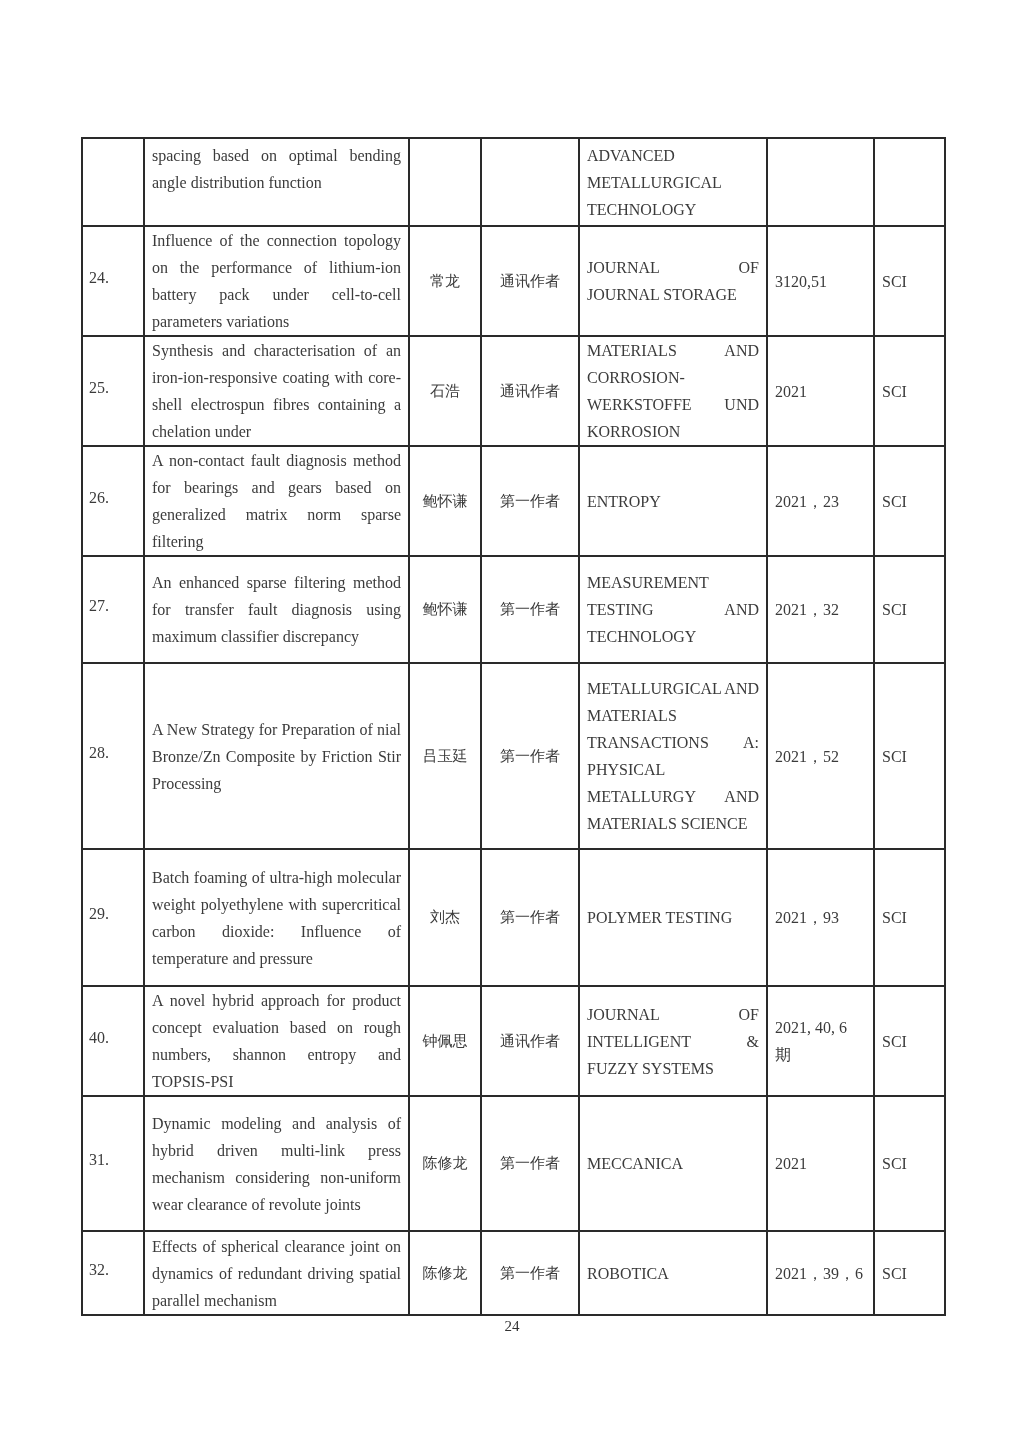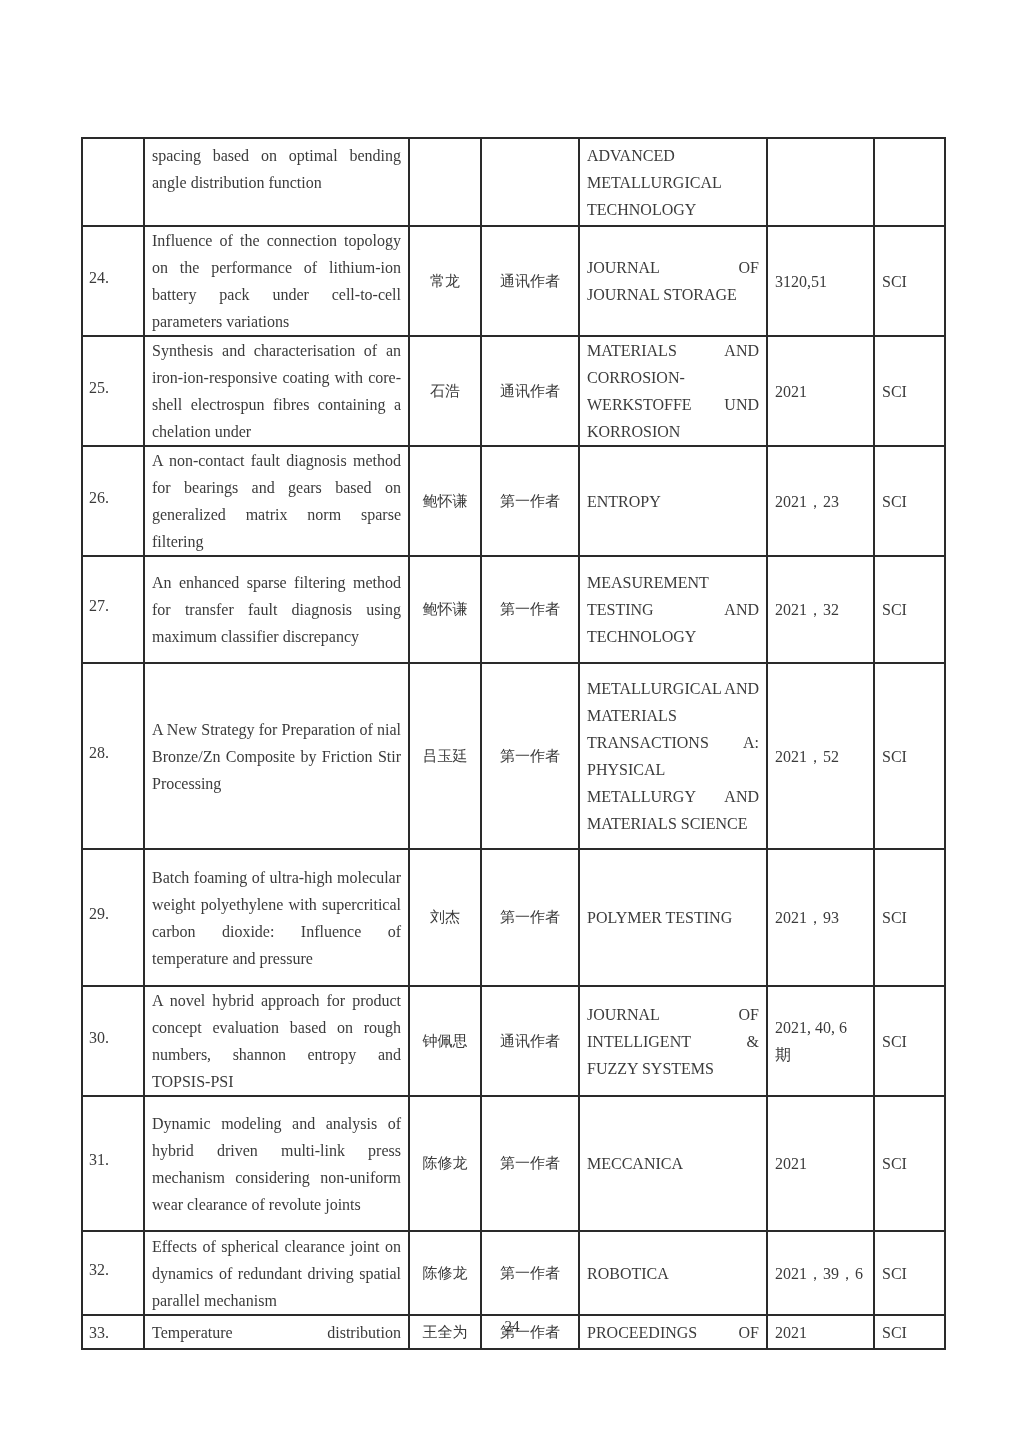--- a/index.html
+++ b/index.html
@@ -121,21 +121,21 @@
       <tr style="height:137px">
         <td class="no">29.</td>
         <td class="title">Batch foaming of ultra-high molecular weight polyethylene with supercritical carbon dioxide: Influence of temperature and pressure</td>
         <td class="cjk">刘杰</td>
         <td class="cjk">第一作者</td>
         <td class="journal">POLYMER TESTING</td>
         <td class="year">2021，93</td>
         <td class="idx">SCI</td>
       </tr>
       <tr style="height:108px">
-        <td class="no">30.</td>
+        <td class="no">40.</td>
         <td class="title">A novel hybrid approach for product concept evaluation based on rough numbers, shannon entropy and TOPSIS-PSI</td>
         <td class="cjk">钟佩思</td>
         <td class="cjk">通讯作者</td>
         <td class="journal">JOURNAL OF INTELLIGENT &amp; FUZZY SYSTEMS</td>
         <td class="year">2021, 40, 6
 期</td>
         <td class="idx">SCI</td>
       </tr>
       <tr style="height:135px">
         <td class="no">31.</td>
@@ -148,31 +148,18 @@
       </tr>
       <tr style="height:84px">
         <td class="no">32.</td>
         <td class="title">Effects of spherical clearance joint on dynamics of redundant driving spatial parallel mechanism</td>
         <td class="cjk">陈修龙</td>
         <td class="cjk">第一作者</td>
         <td class="journal">ROBOTICA</td>
         <td class="year">2021，39，6</td>
         <td class="idx">SCI</td>
       </tr>
-      <tr class="vtop" style="height:28px">
-        <td class="no">33.</td>
-        <td class="title">
-          <div class="clip fj">Temperature distribution</div>
-        </td>
-        <td class="cjk">王全为</td>
-        <td class="cjk">第一作者</td>
-        <td class="journal">
-          <div class="clip fj">PROCEEDINGS OF</div>
-        </td>
-        <td class="year">2021</td>
-        <td class="idx">SCI</td>
-      </tr>
     </tbody>
   </table>
 
   <div class="pagenum">24</div>
 
 </div>
 
 </body></html>

